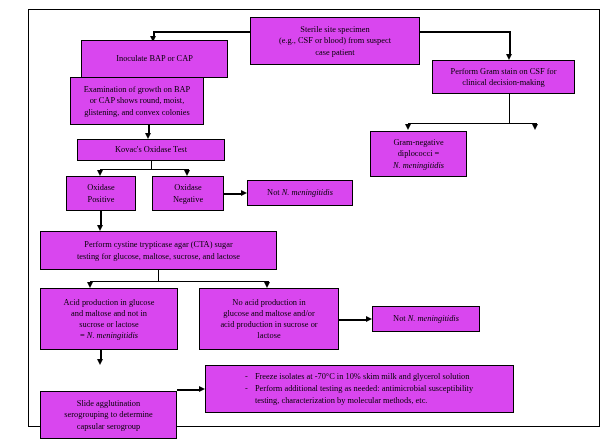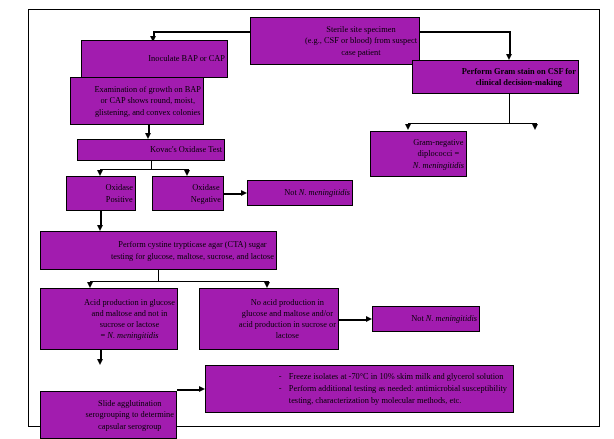--- a/index.html
+++ b/index.html
@@ -23,24 +23,24 @@
     top: 9px;
     width: 572px;
     height: 418px;
     border: 1px solid #000000;
     box-sizing: border-box;
   }
   .node {
     position: absolute;
     border: 1px solid #000000;
     box-sizing: border-box;
-    background: #a21caf;
+    background: #d946ef;
     display: flex;
     align-items: center;
-    justify-content: flex-end;
+    justify-content: center;
     text-align: center;
     font-size: 8.4px;
     line-height: 1.32;
     color: #000000;
     padding: 0 2px;
     z-index: 3;
   }
   .node i, .ital {
     font-style: italic;
   }
@@ -189,21 +189,21 @@
       <div class="bullet-row">
         <span class="bullet-mark">-</span>
         <span class="bullet-text">
           <span>Perform additional testing as needed: antimicrobial susceptibility</span><br>
           <span>testing, characterization by molecular methods, etc.</span>
         </span>
       </div>
     </div>
   </div>
 
-  <div class="node" style="left:412px; top:60px; width:167px; height:34px;font-weight:bold;">
+  <div class="node" style="left:432px; top:60px; width:143px; height:34px;">
     <div>
       <span>Perform Gram stain on CSF for</span><br>
       <span>clinical decision-making</span>
     </div>
   </div>
 
   <div class="node" style="left:370px; top:131px; width:97px; height:46px;">
     <div>
       <span>Gram-negative</span><br>
       <span>diplococci =</span><br>

